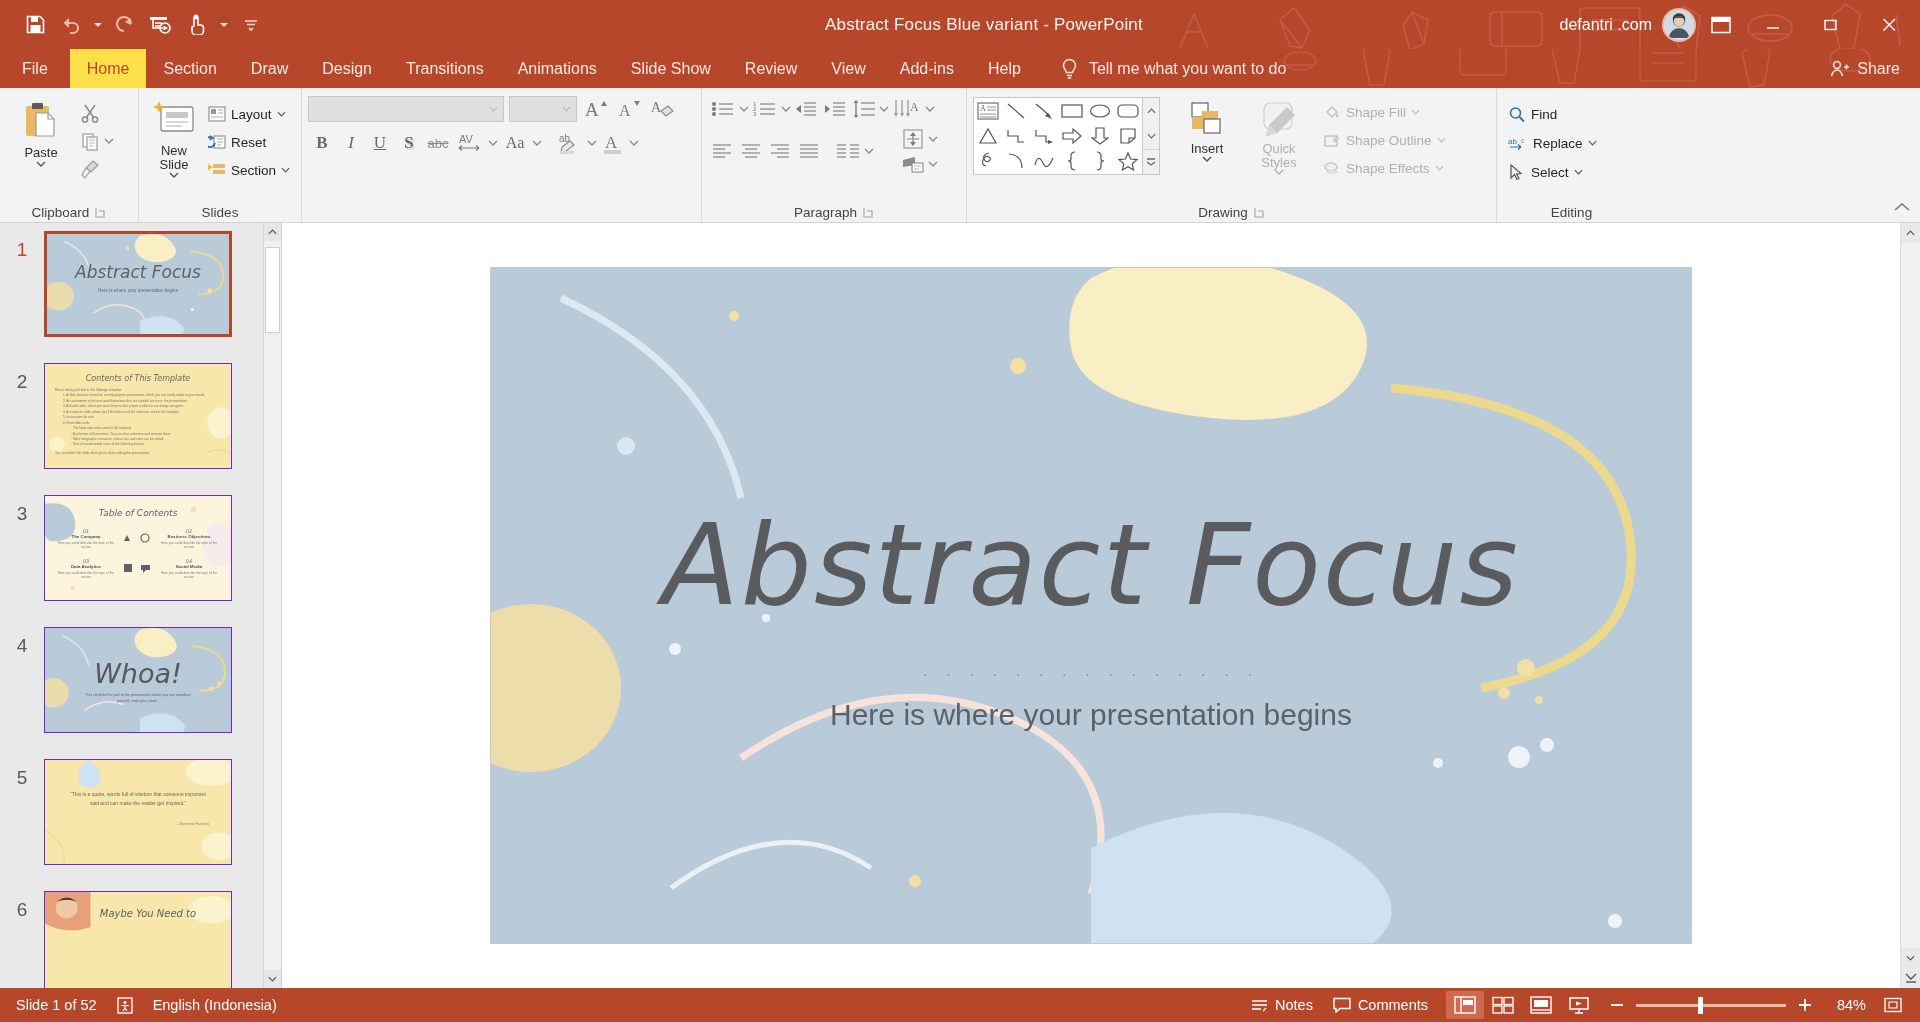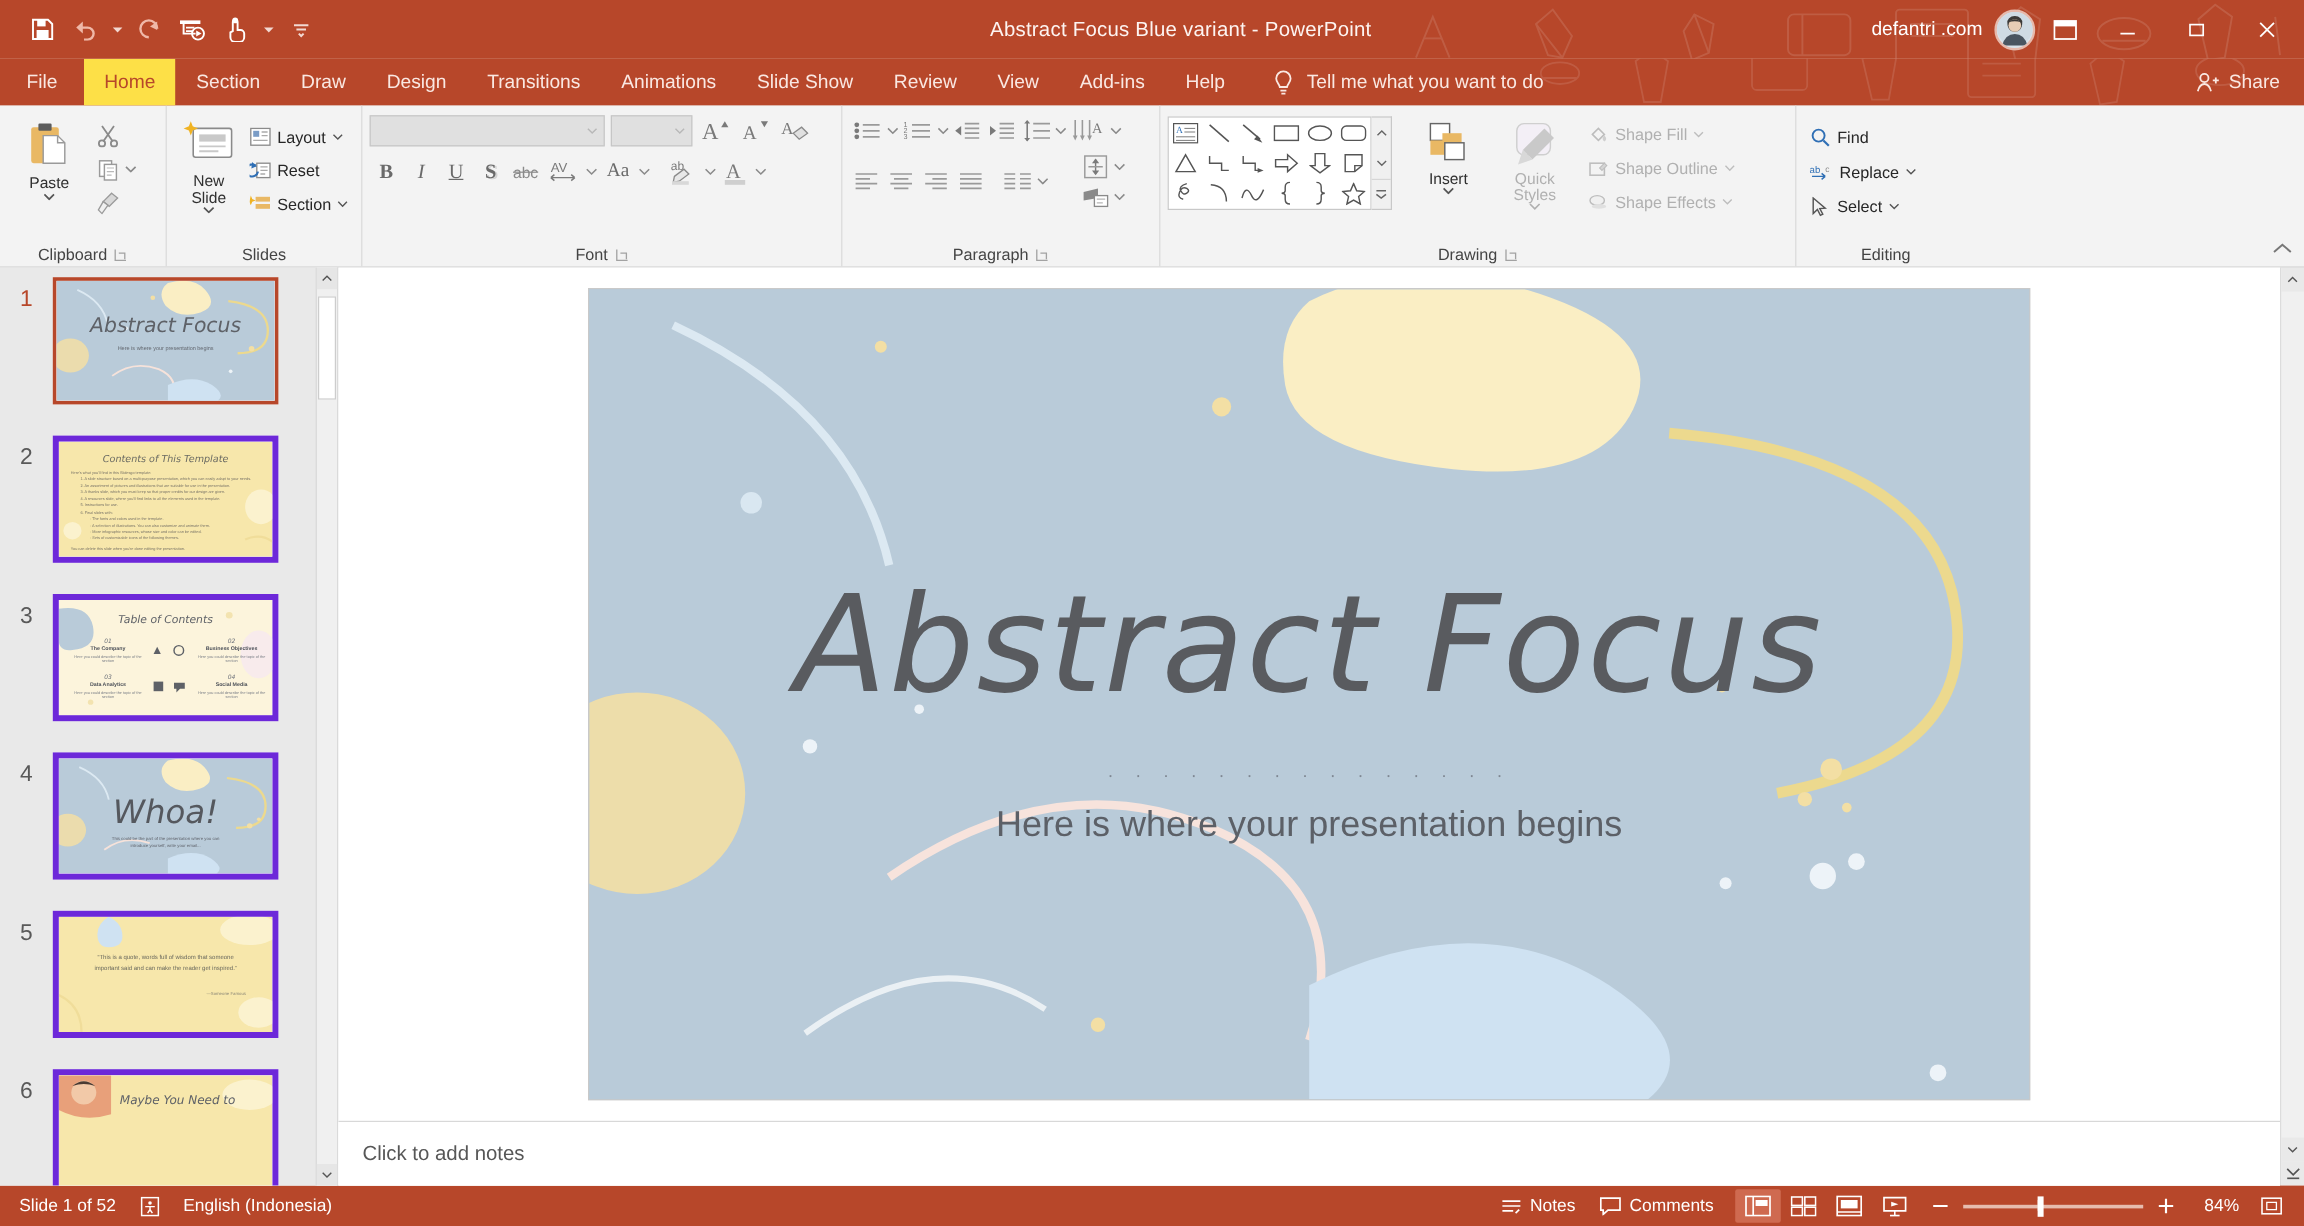--- a/index.html
+++ b/index.html
@@ -132,21 +132,21 @@
   }
   .thumbs {
     flex: 1; overflow: hidden; position: relative; padding-top: 8px;
   }
   .thumbrow { display: flex; align-items: flex-start; margin-bottom: 26px; }
   .thumbnum {
     width: 44px; text-align: center; font-size: 19px; color: #595959; padding-top: 8px;
   }
   .thumbrow.sel .thumbnum { color: #b7472a; }
   .thumb {
-    width: 188px; height: 106px; border: 5px solid #6d28d9; position: relative;
+    width: 188px; height: 106px; border: 1px solid #6d28d9; position: relative;
     overflow: hidden; background: #fff;
   }
   .thumbrow.sel .thumb { border: 3px solid #b7472a; }
   .panel-scroll {
     width: 18px; background: #f0f0f0; border-left: 1px solid #d6d6d6;
     display: flex; flex-direction: column; position:absolute; right:0;top:0;bottom:0;
   }
   .ps-arrow { height: 18px; display:flex;align-items:center;justify-content:center;background:#e6e6e6; }
   .ps-track { flex:1; position: relative; }
   .ps-thumb { position:absolute; left:1px; right:1px; top:6px; height: 86px; background:#fff; border:1px solid #cdcdcd;}
@@ -548,29 +548,20 @@
         <div class="smallbtn" style="width:30px">
           <svg width="24" height="24" viewBox="0 0 24 24">
               <text x="4" y="17" font-size="17" fill="#7a7a7a" font-family="Liberation Serif, serif">A</text>
               <rect x="3" y="19" width="17" height="4" fill="#cfcfcf"></rect>
             </svg>
         </div>
         <svg width="10" height="6" viewBox="0 0 10 6">
             <path d="M1 1 L5 5 L9 1" stroke="#8a8a8a" stroke-width="1.3" fill="none"></path>
           </svg>
       </div>
-    </div>
-    <div class="rg-label">
-      <span>Font</span>
-      <span class="dialog-launcher">
-        <svg width="11" height="11" viewBox="0 0 11 11">
-            <path d="M1 1 v9 h9" stroke="#777" stroke-width="1.1" fill="none"></path>
-            <path d="M4 4 L9 4 L9 9" stroke="#777" stroke-width="1.1" fill="none"></path>
-          </svg>
-      </span>
     </div>
   </div>
 
   <div class="rgroup" style="width:265px;">
     <div class="rg-body col" style="flex-direction:column;">
       <div class="row" style="gap:1px; margin-bottom:4px;">
         <div class="smallbtn" style="width:30px">
           <svg width="24" height="20" viewBox="0 0 24 20">
               <circle cx="3" cy="5" r="2" fill="#7a7a7a"></circle>
               <circle cx="3" cy="10" r="2" fill="#7a7a7a"></circle>
@@ -1117,23 +1108,20 @@
           <circle cx="1124" cy="653" r="7" fill="#edf3f8"></circle>
           <circle cx="184" cy="381" r="6" fill="#edf3f8"></circle>
           <circle cx="275" cy="350" r="4" fill="#edf3f8"></circle>
           <circle cx="944" cy="332" r="4" fill="#f3dfa4"></circle>
         </svg>
         <div class="slide-title">Abstract Focus</div>
         <div class="slide-dots">· · · · · · · · · · · · · · ·</div>
         <div class="slide-sub">Here is where your presentation begins</div>
       </div>
     </div>
-    <div class="notesbar">
-      <span>Click to add notes</span>
-    </div>
   </div>
 
   <div class="vscroll">
     <div class="vs-btn">
         <svg width="9" height="6" viewBox="0 0 10 6">
           <path d="M1 5 L5 1 L9 5" stroke="#555" stroke-width="1.3" fill="none"></path>
         </svg>
       </div>
     <div class="vs-track"></div>
     <div class="vs-btn">

